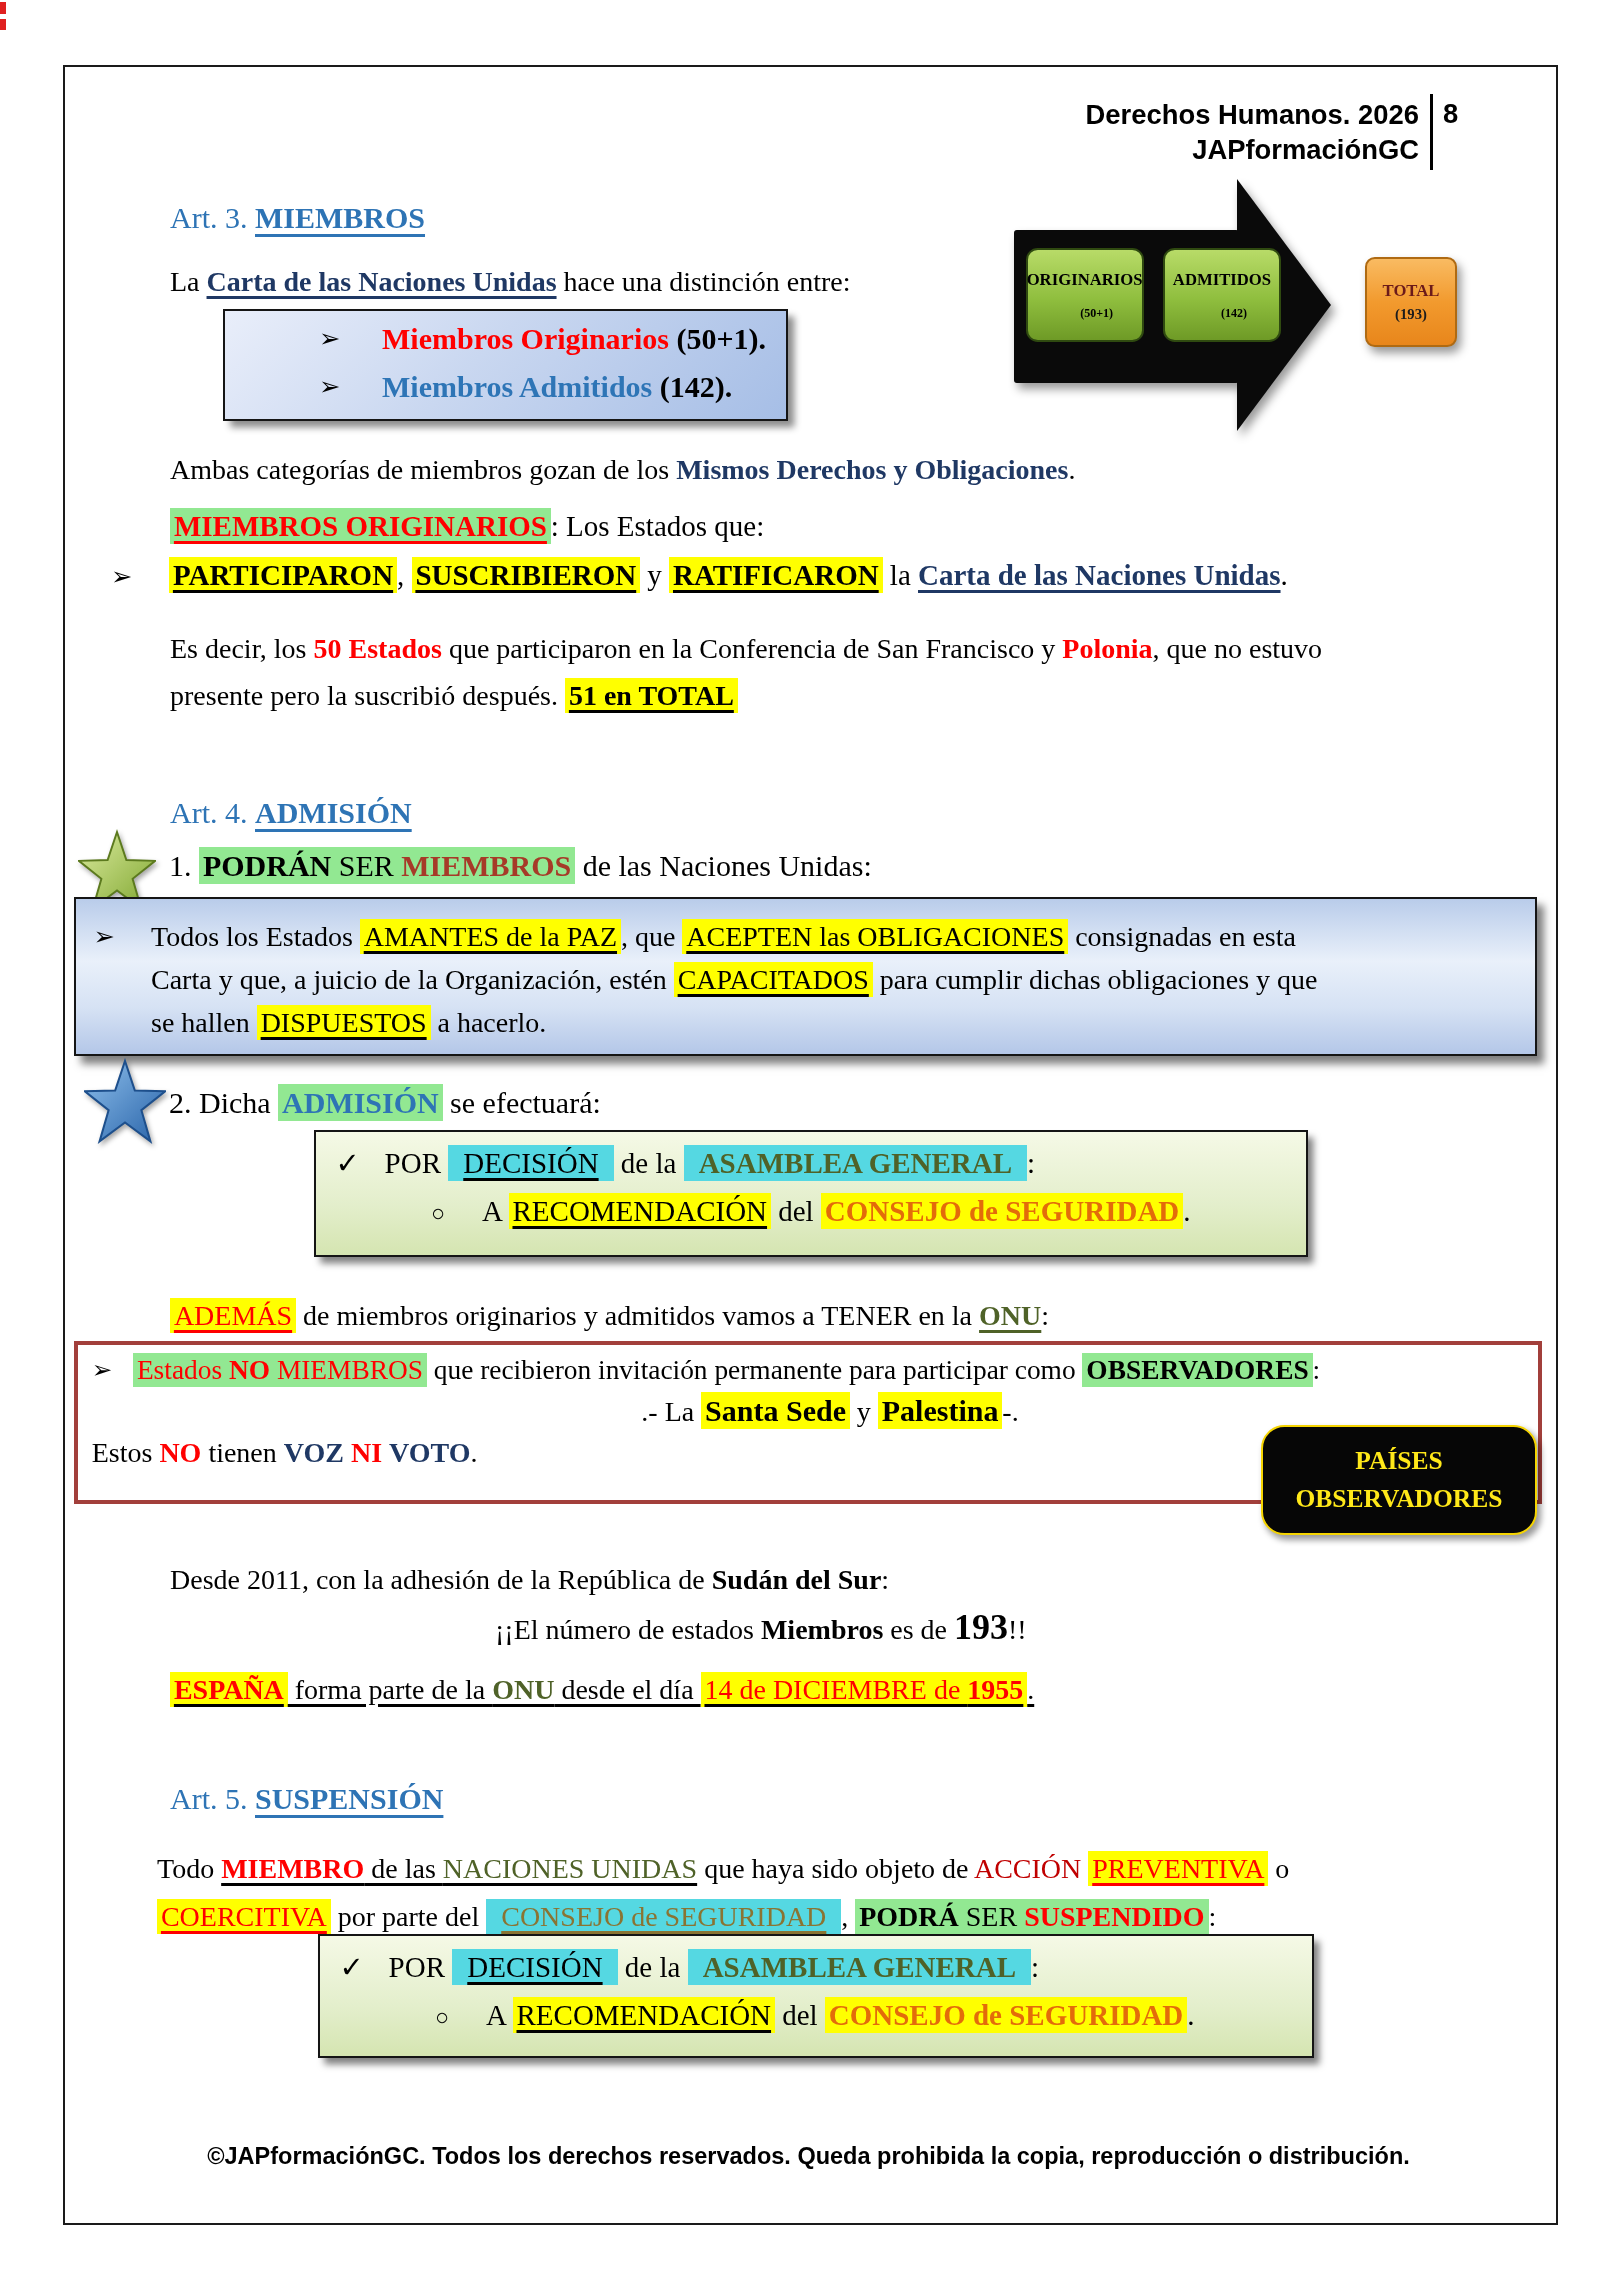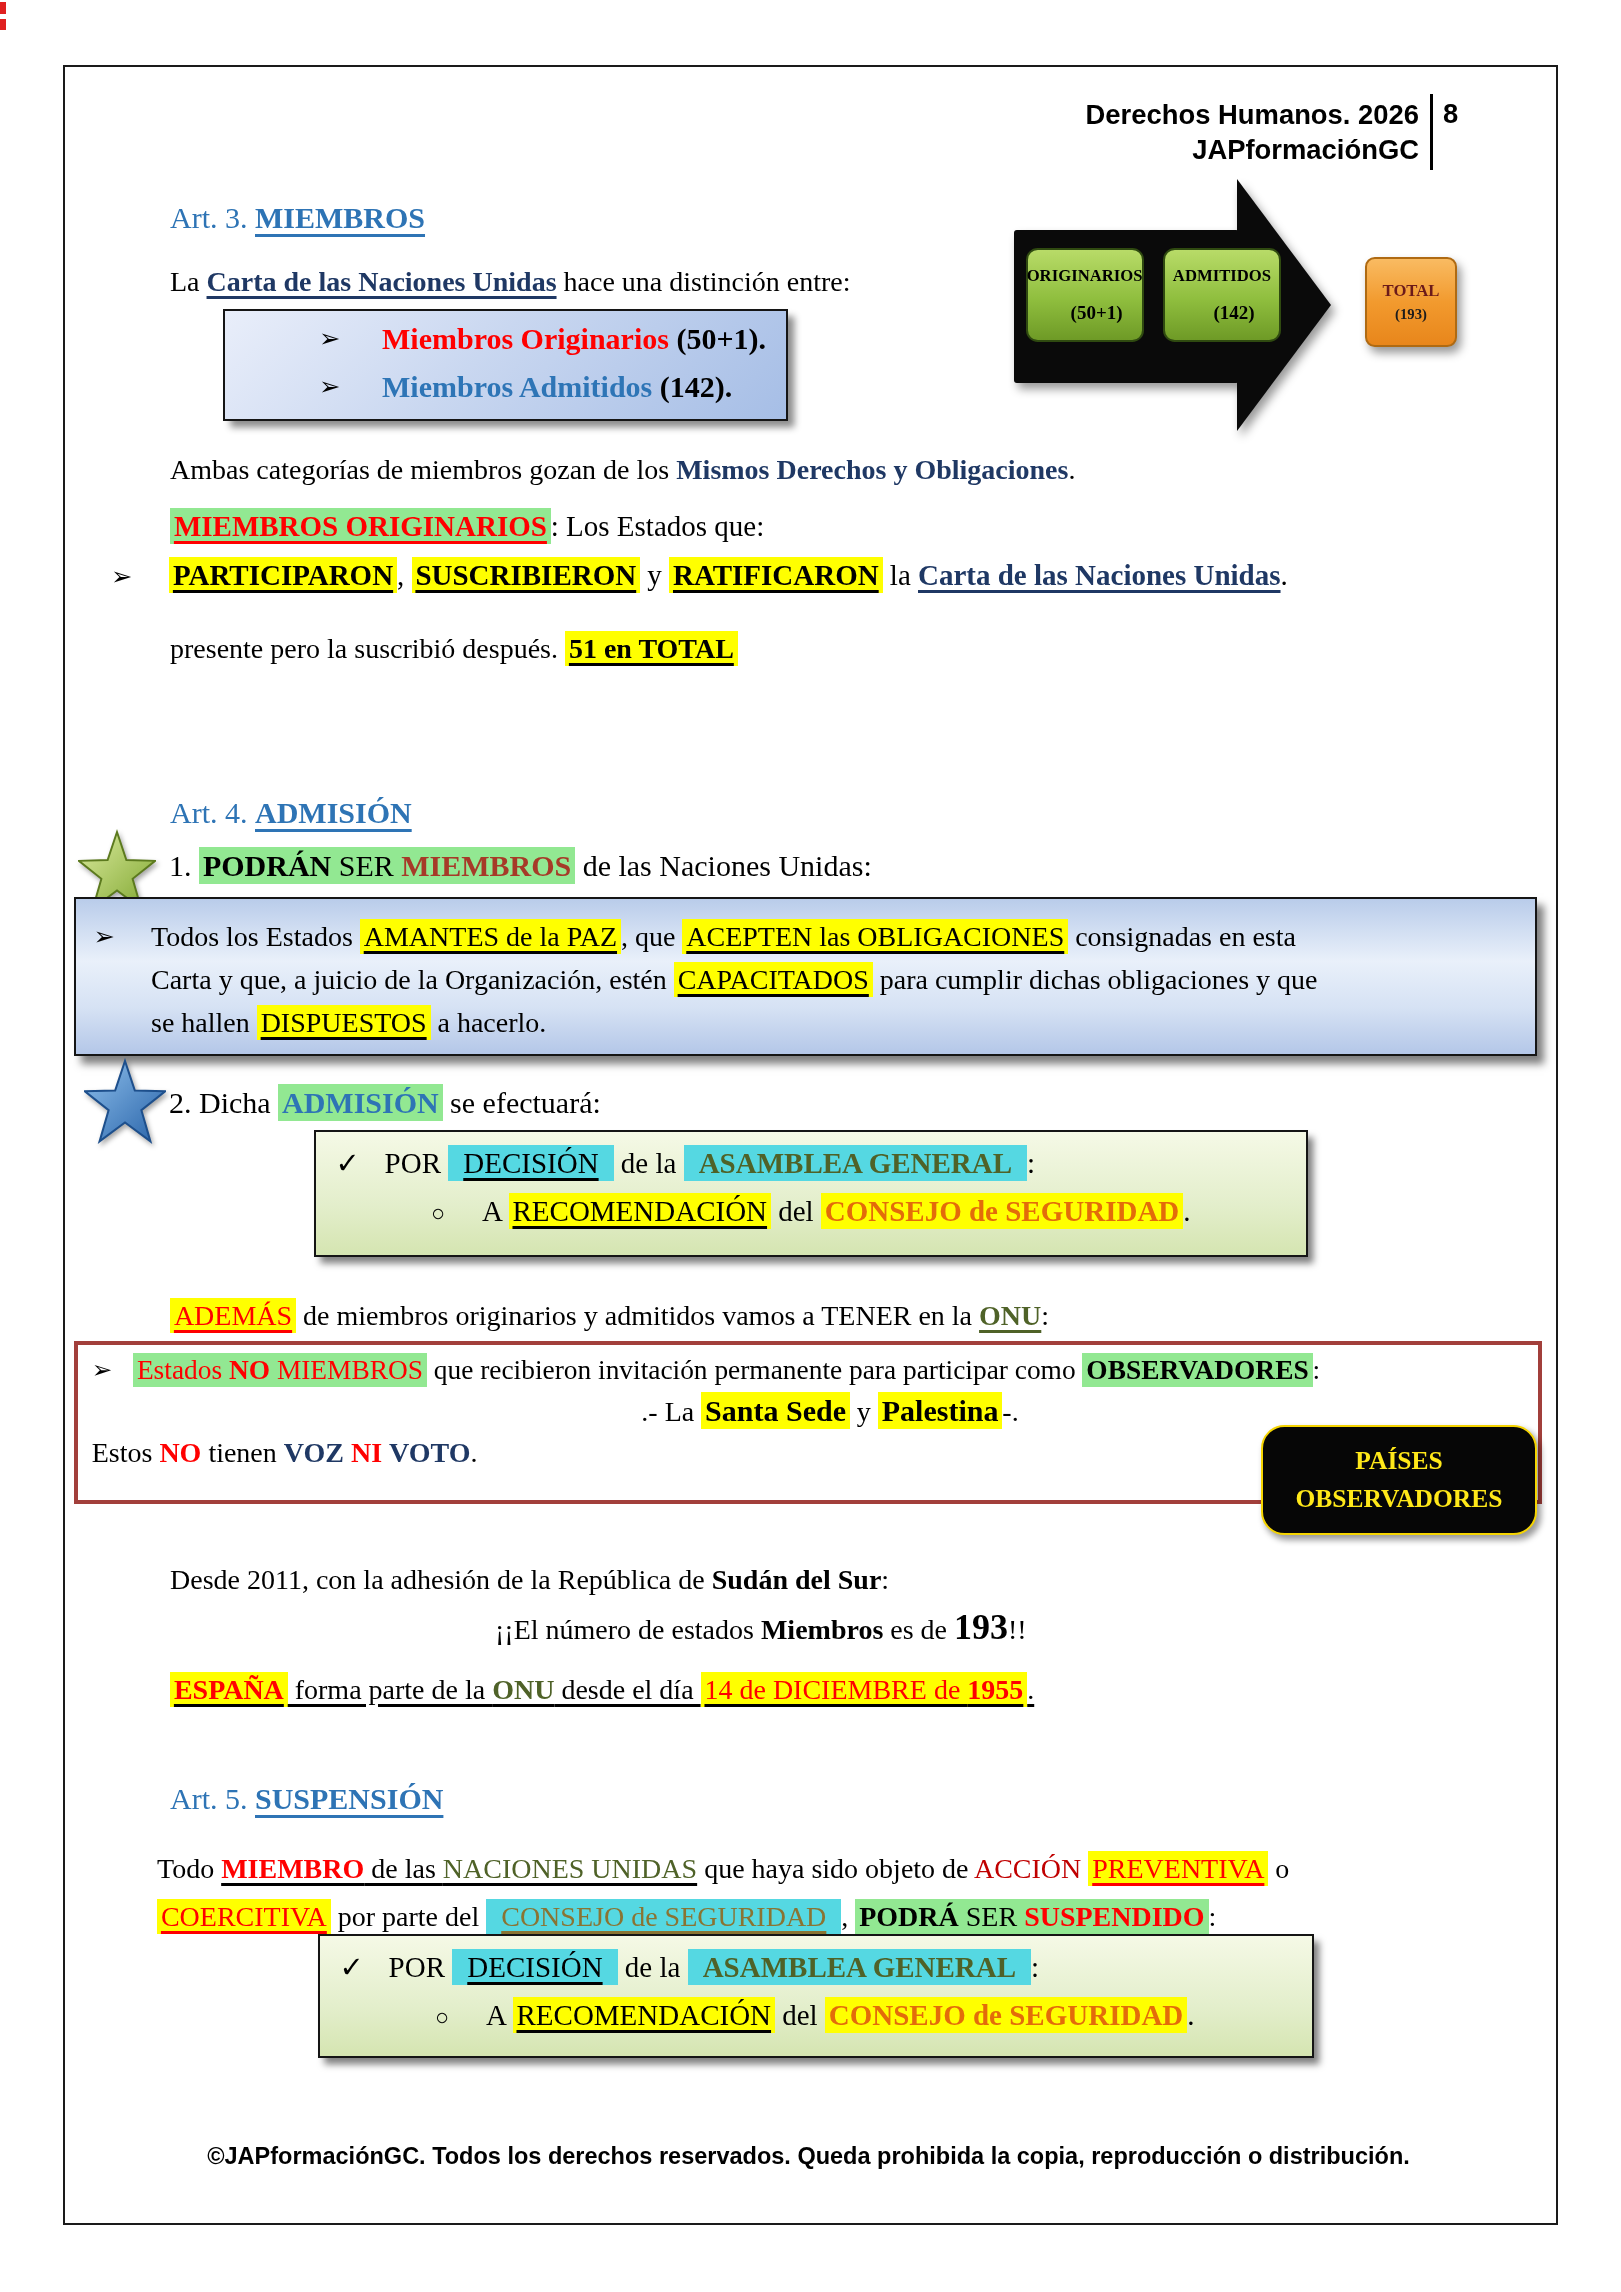--- a/index.html
+++ b/index.html
@@ -48,21 +48,21 @@
   
   .diagram{position:absolute;left:1008px;top:179px;width:456px;height:253px;
            filter:drop-shadow(4.9px 6.9px 4.9px rgba(0,0,0,.40));}
   .arrow-body{position:absolute;left:5.9px;top:51px;width:225px;height:153px;background:#0a0a0a;border-radius:2.9px;}
   .arrow-head{position:absolute;left:229px;top:0;width:0;height:0;
               border-top:126px solid transparent;border-bottom:126px solid transparent;border-left:94px solid #0a0a0a;}
   .chip{position:absolute;top:69px;width:114px;height:90px;border-radius:11.8px;
         background:linear-gradient(180deg,#b8db68,#8fbe3e 55%,#6e9a26);
         border:2px solid #2f4a10;display:flex;flex-direction:column;align-items:center;justify-content:center;gap:16px;}
   .chip .c1{font-weight:bold;font-size:16.7px;}
-  .chip .c2{font-weight:bold;font-size:19px;margin-left:24px;}
+  .chip .c2{font-weight:bold;font-size:12px;margin-left:24px;}
   .total{position:absolute;left:357px;top:78px;width:88px;height:86px;border-radius:9.8px;
          background:linear-gradient(180deg,#f9bb62,#f29a2e 50%,#e8861b);
          border:2px solid #af6a12;display:flex;flex-direction:column;align-items:center;justify-content:center;gap:5.9px;}
   .total .c1{font-weight:bold;font-size:16.7px;color:#6b1a1a;}
   .total .c2{font-weight:bold;font-size:14.7px;color:#1c1c1c;}
 
   
   .star{position:absolute;filter:drop-shadow(2.9px 3.9px 2.9px rgba(0,0,0,.35));}
 
   
@@ -157,20 +157,23 @@
 
   <div class="abs t30" style="left:170px;top:510px;">
     <span class="hg red bd u">MIEMBROS ORIGINARIOS</span><span>: Los Estados que:</span>
   </div>
 
   <div class="abs t30" style="left:111px;top:559px;">
     <span style="display:inline-block;width:58px;font-size:25.5px;">➢</span><span class="hy bd u">PARTICIPARON</span><span>, </span><span class="hy bd u">SUSCRIBIERON</span><span> y </span><span class="hy bd u">RATIFICARON</span><span> la </span><span class="navy bd u">Carta de las Naciones Unidas</span><span>.</span>
   </div>
 
   <div class="abs t29" style="left:170px;top:625px;width:1345px;">
+    <div>
+      <span>Es decir, los </span><span class="red bd">50 Estados</span><span> que participaron en la Conferencia de San Francisco y </span><span class="red bd">Polonia</span><span>, que no estuvo</span>
+    </div>
     <div>
       <span>presente pero la suscribió después. </span><span class="hy bd u">51 en TOTAL</span>
     </div>
   </div>
 
   <div class="abs arthead" style="left:170px;top:796px;">
     <span>Art. 4. </span><span class="ttl">ADMISIÓN</span>
   </div>
 
   <svg class="star" style="left:78px;top:828px;" width="78" height="86" viewBox="0 0 100 106">

